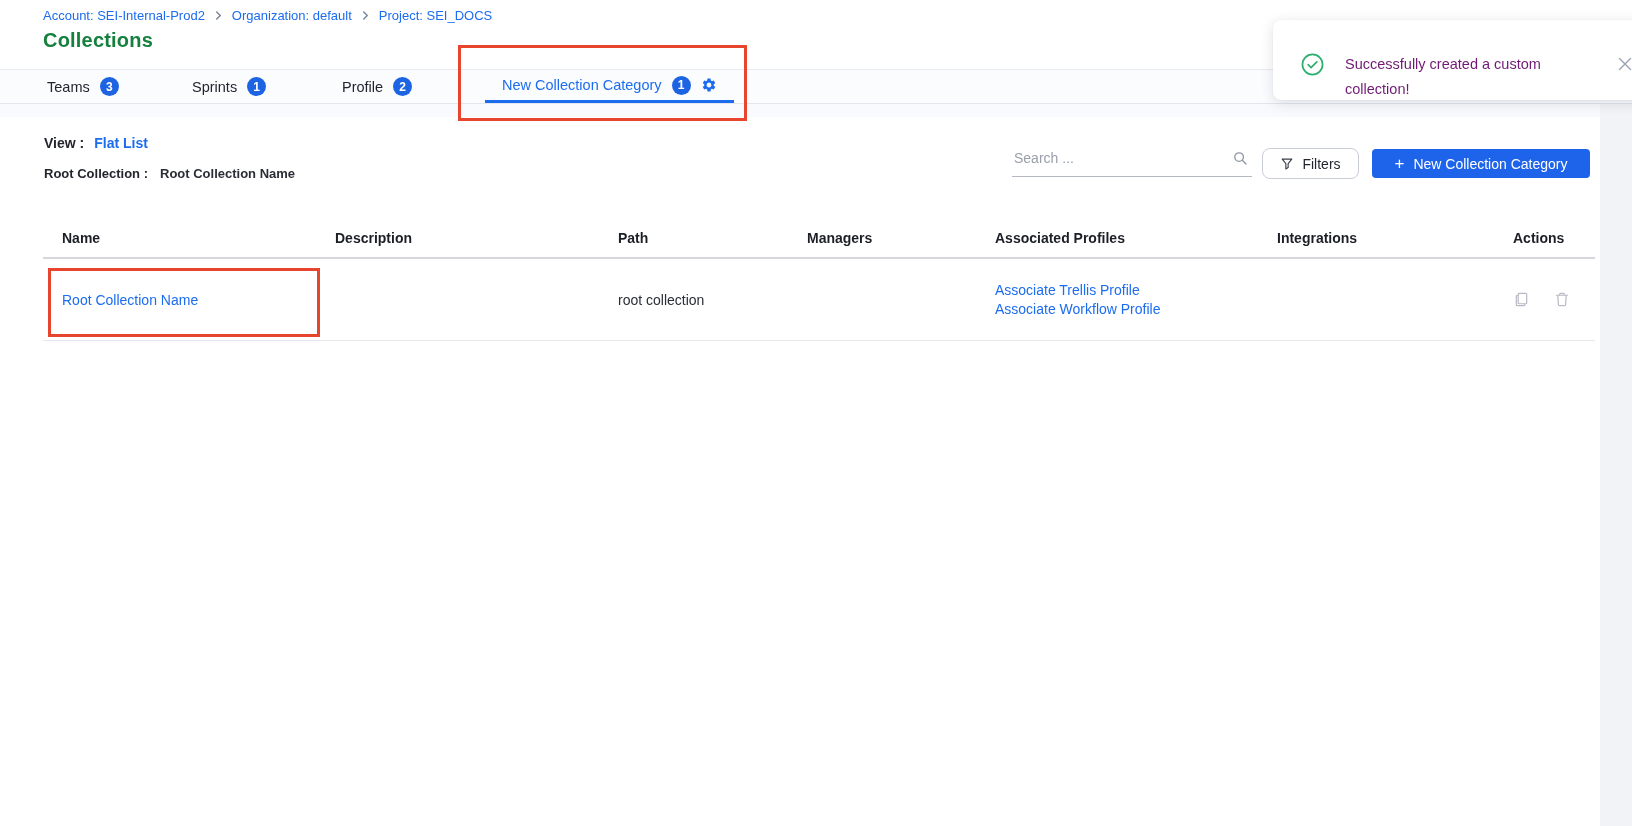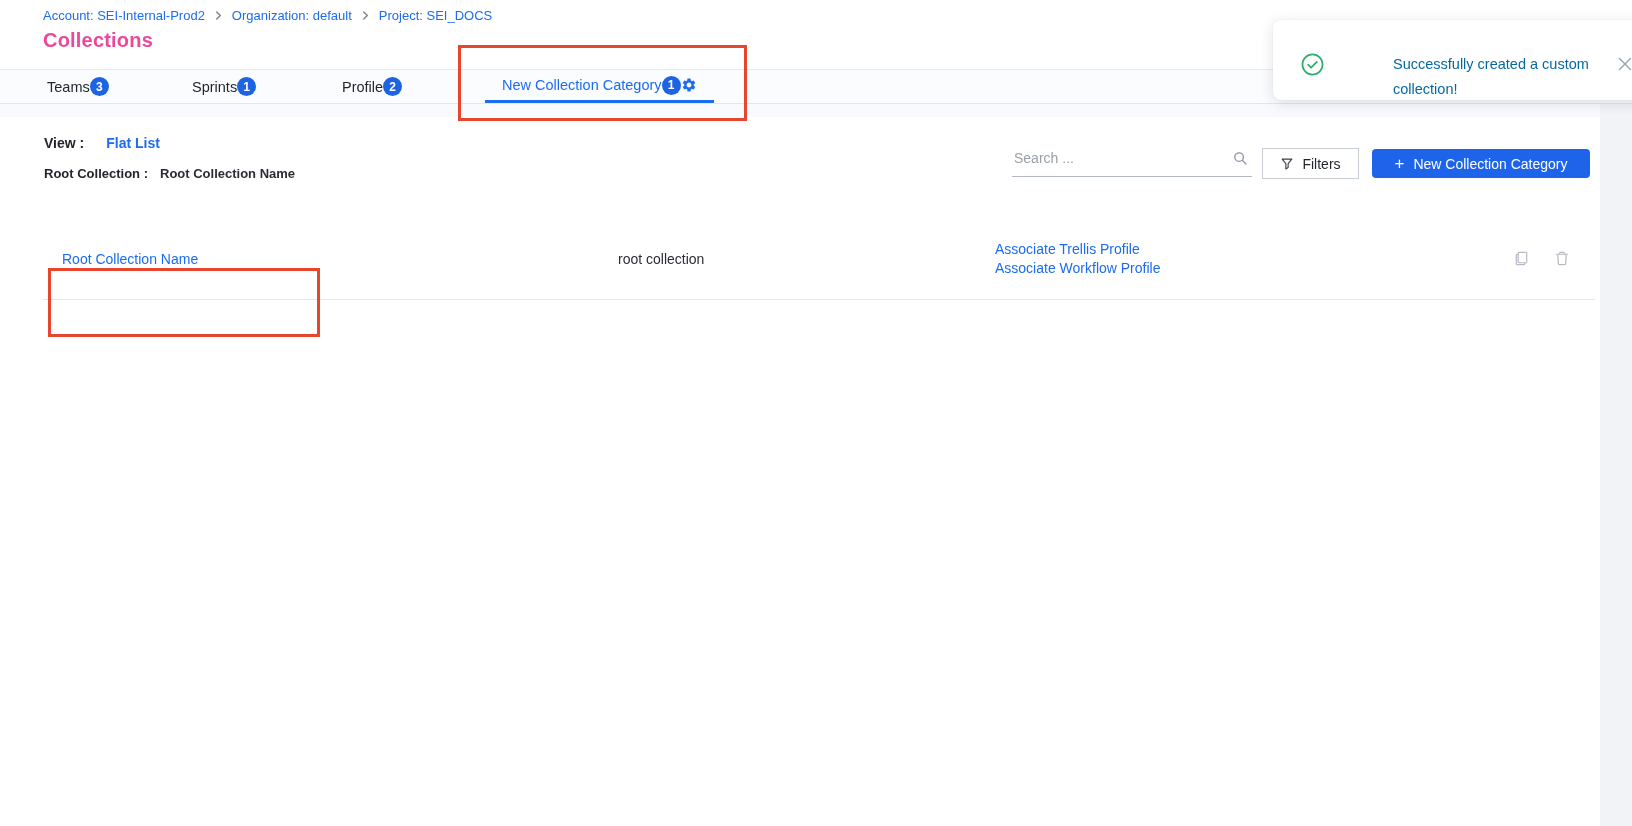--- a/index.html
+++ b/index.html
@@ -17,33 +17,33 @@
   .breadcrumb {
     position: absolute; left: 43px; top: 8px;
     display: flex; align-items: center; gap: 9px;
     font-size: 13px; font-weight: 500;
   }
   .breadcrumb a { color: #1c6cf0; }
   .crumb-sep { display: flex; align-items: center; }
 
   .page-title {
     position: absolute; left: 43px; top: 29px;
-    font-size: 20px; font-weight: 700; color: #ec4899; letter-spacing: .2px;
+    font-size: 20px; font-weight: 700; color: #15803d; letter-spacing: .2px;
   }
 
   
   .tabstrip {
     position: absolute; left: 0; top: 69px; width: 100%; height: 35px;
     background: #fbfcfe;
     border-top: 1px solid #e8eaef;
     border-bottom: 1px solid #e3e6ec;
   }
   .tab {
     position: absolute; top: 0; height: 100%;
-    display: flex; align-items: center; gap: 0;
+    display: flex; align-items: center; gap: 10px;
     font-size: 14.5px; color: #22262e; cursor: pointer; white-space: nowrap;
   }
   .tab-teams    { left: 47px; }
   .tab-sprints  { left: 192px; }
   .tab-projects { left: 342px; }
   .tab-ncc      { left: 485px; padding: 0 17px; }
   .tab.active { color: #1c6cf0; font-weight: 500; border-bottom: 3px solid #1c6cf0; }
   .badge {
     min-width: 19px; height: 19px; padding: 0 5px;
     border-radius: 10px; background: #1d64e2;
@@ -53,39 +53,39 @@
   .band { position: absolute; left: 0; top: 104px; width: 100%; height: 13px; background: #f8fafd; }
   .gutter { position: absolute; left: 1600px; top: 104px; right: 0; bottom: 0; background: #f2f3f6; }
 
   
   .annotation { position: absolute; border: 3px solid #e8452f; z-index: 40; pointer-events: none; }
   .anno-tab { left: 458px; top: 45px; width: 289px; height: 76px; }
   .anno-row { left: 48px; top: 268px; width: 272px; height: 69px; }
 
   
   .view-line { position: absolute; left: 44px; top: 135px; font-size: 14px; font-weight: 600; color: #23252c; }
-  .view-line a { color: #1c6cf0; margin-left: 22px; font-weight: 600; }
+  .view-line a { color: #1c6cf0; margin-left: 10px; font-weight: 600; }
   .root-line { position: absolute; left: 44px; top: 166px; font-size: 13px; font-weight: 600; color: #23252c; }
   .root-line .root-value { margin-left: 12px; font-weight: 600; color: #2b2d36; }
 
   .search-box {
     position: absolute; left: 1012px; top: 146px; width: 240px; height: 31px;
     border-bottom: 1px solid #b4b8c2;
     display: flex; align-items: center;
   }
   .search-box input {
     flex: 1; border: none; outline: none; background: transparent;
     font-family: inherit; font-size: 14px; color: #ef4444; padding: 0 4px 6px 2px;
   }
   .search-box input::placeholder { color: #9aa0ab; }
   .search-box .sicon { margin: 0 4px 6px 0; display: flex; }
 
   .filters-btn {
     position: absolute; left: 1262px; top: 148px; width: 97px; height: 31px;
-    background: #fff; border: 1px solid #c9cdd5; border-radius: 0;
+    background: #fff; border: 1px solid #c9cdd5; border-radius: 8px;
     display: flex; align-items: center; justify-content: center; gap: 8px;
     font-family: inherit; font-size: 14px; color: #22262e; cursor: pointer;
   }
   .new-btn {
     position: absolute; left: 1372px; top: 149px; width: 218px; height: 29px;
     background: #1e64eb; border: none; border-radius: 4px;
     display: flex; align-items: center; justify-content: center; gap: 9px;
     font-family: inherit; font-size: 14px; font-weight: 500; color: #ffffff; cursor: pointer;
   }
   .new-btn .plus { font-size: 17px; font-weight: 400; line-height: 1; margin-top: -1px; }
@@ -116,21 +116,21 @@
 
   
   .toast {
     position: absolute; left: 1273px; top: 20px; width: 420px; height: 80px;
     background: #ffffff; border-radius: 8px; z-index: 50;
     box-shadow: 0 3px 14px rgba(40,41,61,.14), 0 0 2px rgba(40,41,61,.06);
   }
   .toast-icon  { position: absolute; left: 28px; top: 33px; display: flex; }
   .toast-text  {
     position: absolute; left: 72px; top: 32px; width: 222px;
-    font-size: 14.5px; line-height: 25px; color: #0369a1; margin-left: 48px;
+    font-size: 14.5px; line-height: 25px; color: #701a75;
   }
   .toast-close { position: absolute; left: 345px; top: 37px; background: none; border: none; padding: 0; cursor: pointer; display: flex; }
 </style>
 </head>
 <body>
 
 <nav class="breadcrumb">
   <a>Account: SEI-Internal-Prod2</a>
   <span class="crumb-sep">
     <svg width="9" height="9" viewBox="0 0 10 10">
@@ -199,20 +199,29 @@
   </span>
   <span>Filters</span>
 </button>
 
 <button class="new-btn">
   <span class="plus">+</span>
   <span>New Collection Category</span>
 </button>
 
 <div class="table">
+  <div class="thead">
+    <div>Name</div>
+    <div>Description</div>
+    <div>Path</div>
+    <div>Managers</div>
+    <div>Associated Profiles</div>
+    <div>Integrations</div>
+    <div>Actions</div>
+  </div>
 
   <div class="trow">
     <div class="cell-name">
       <a class="table-link">Root Collection Name</a>
     </div>
     <div></div>
     <div>root collection</div>
     <div></div>
     <div class="cell-profiles">
       <a class="table-link">Associate Trellis Profile</a>

